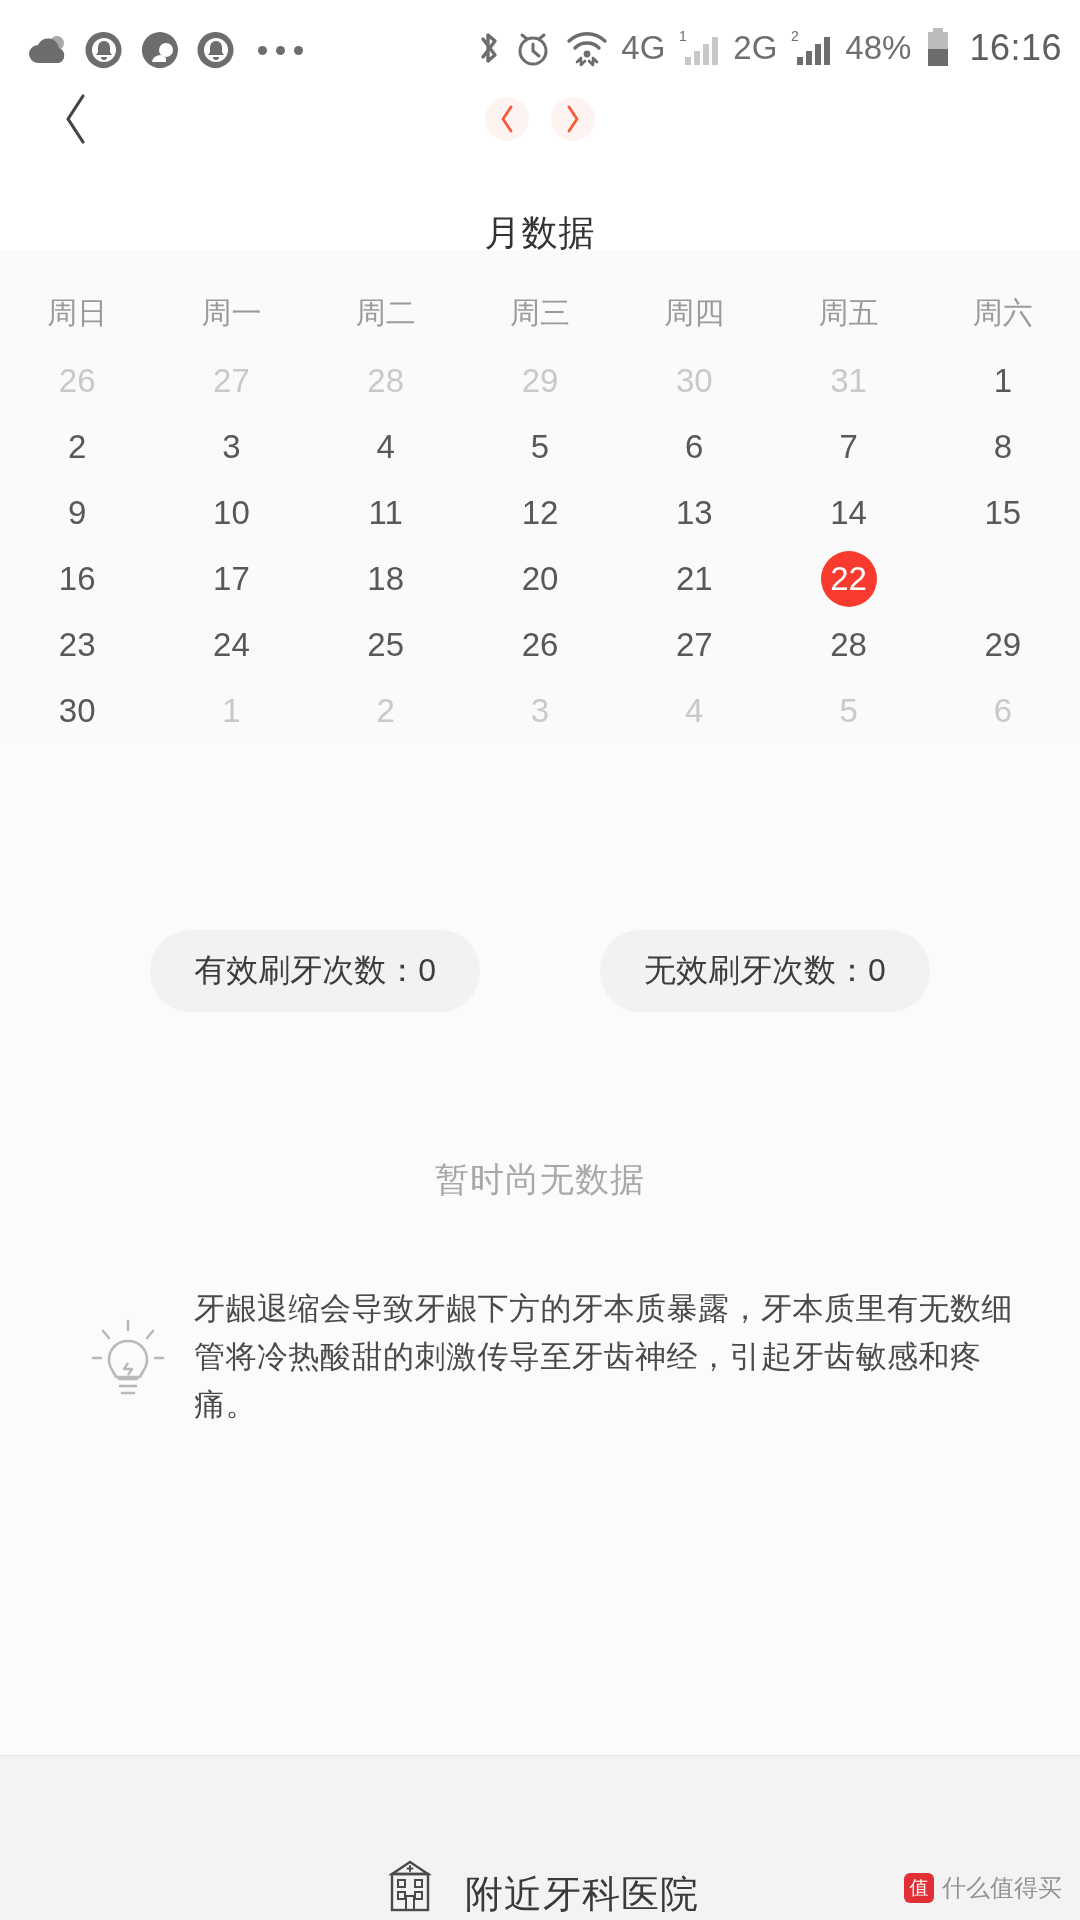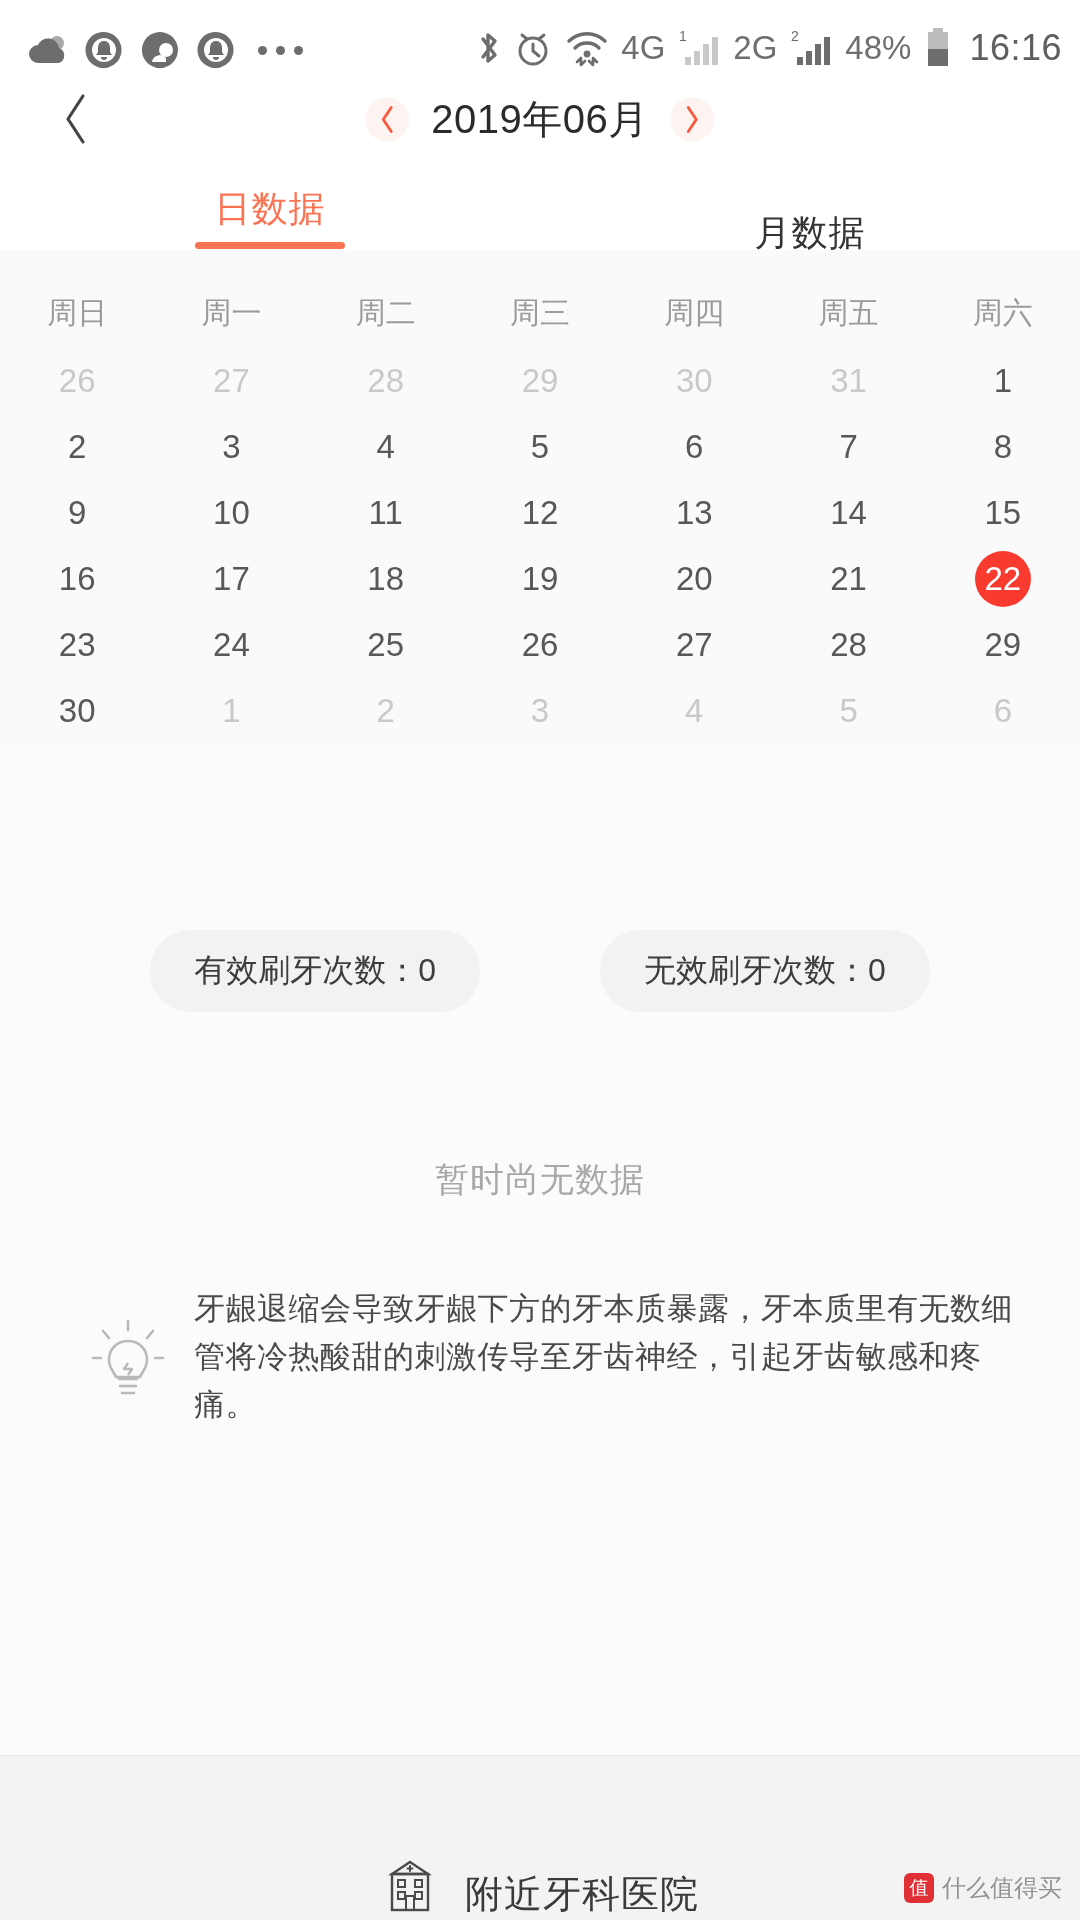--- a/index.html
+++ b/index.html
@@ -241,34 +241,29 @@
       <svg width="30" height="54" viewBox="0 0 30 54">
           <path d="M22 4 L7 27 L22 50" stroke="#444" stroke-width="3.2" fill="none" stroke-linecap="round" stroke-linejoin="round"></path>
         </svg>
     </div>
     <div class="month-nav">
       <div class="arrow-circle">
         <svg width="20" height="30" viewBox="0 0 20 30">
             <path d="M14 3 L6 15 L14 27" stroke="#fa5a3c" stroke-width="2.8" fill="none" stroke-linecap="round" stroke-linejoin="round"></path>
           </svg>
       </div>
-      <div class="month-label">2019年06月</div>
       <div class="arrow-circle">
         <svg width="20" height="30" viewBox="0 0 20 30">
             <path d="M6 3 L14 15 L6 27" stroke="#fa5a3c" stroke-width="2.8" fill="none" stroke-linecap="round" stroke-linejoin="round"></path>
           </svg>
       </div>
     </div>
   </div>
 
   <div class="tabs">
-    <div class="tab active">
-      <span class="tab-label">日数据</span>
-      <span class="tab-underline"></span>
-    </div>
     <div class="tab inactive">
       <span class="tab-label">月数据</span>
     </div>
   </div>
 
   <div class="calendar">
     <div class="week-head">
       <div class="wd">周日</div>
       <div class="wd">周一</div>
       <div class="wd">周二</div>
@@ -349,23 +344,20 @@
         </div>
         <div class="week-row">
           <div class="day">
             <span class="day-num">16</span>
           </div>
           <div class="day">
             <span class="day-num">17</span>
           </div>
           <div class="day">
             <span class="day-num">18</span>
-          </div>
-          <div class="day">
-            <span class="day-num">19</span>
           </div>
           <div class="day">
             <span class="day-num">20</span>
           </div>
           <div class="day">
             <span class="day-num">21</span>
           </div>
           <div class="day selected">
             <span class="day-num">22</span>
           </div>

